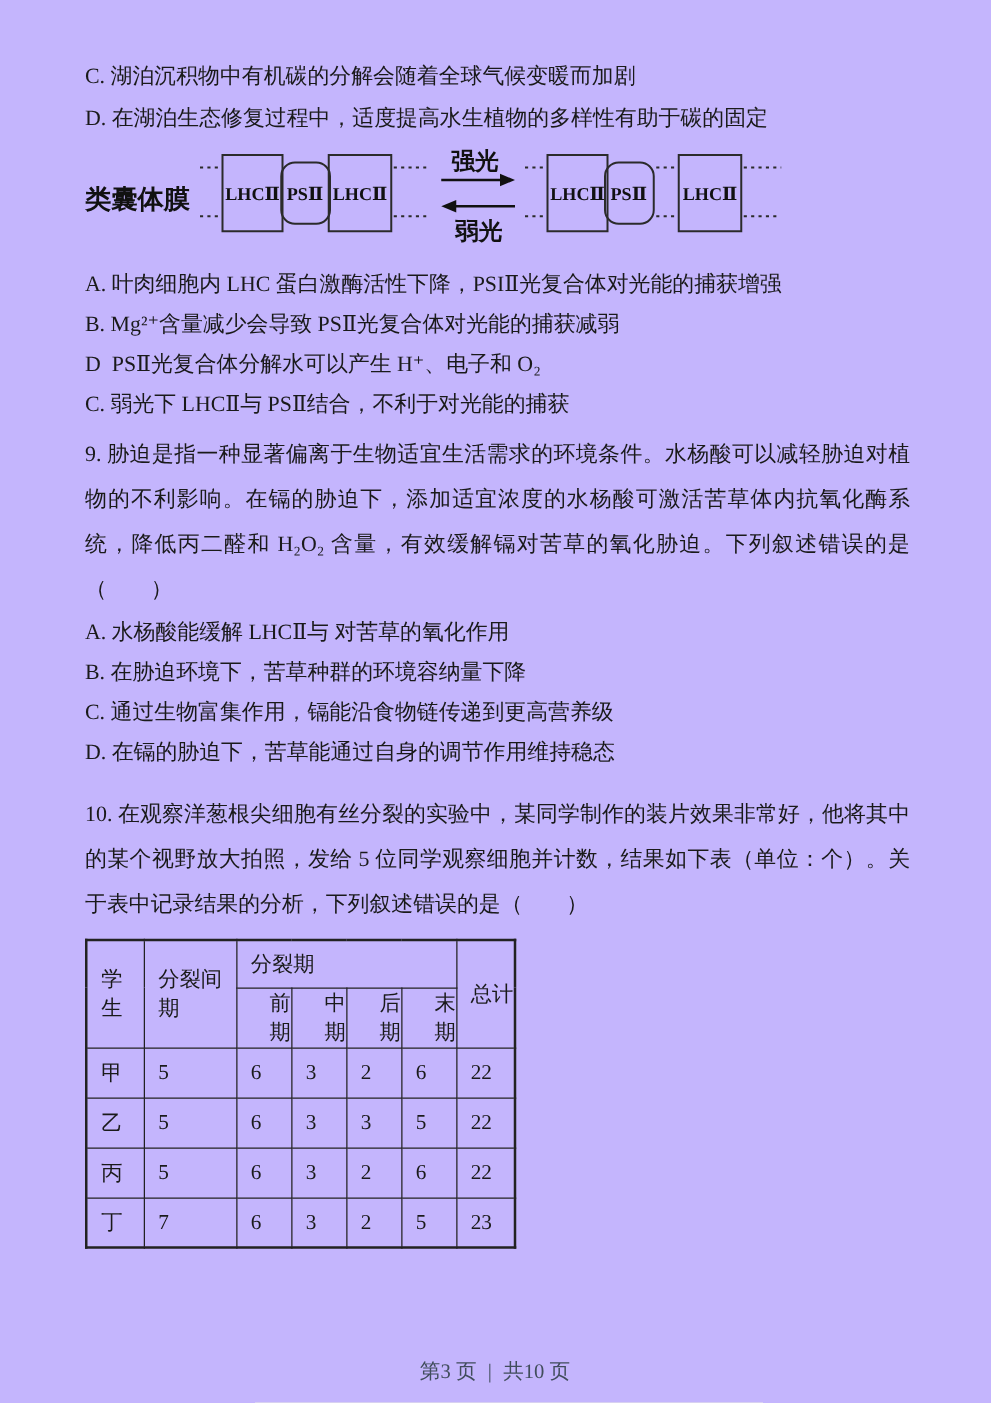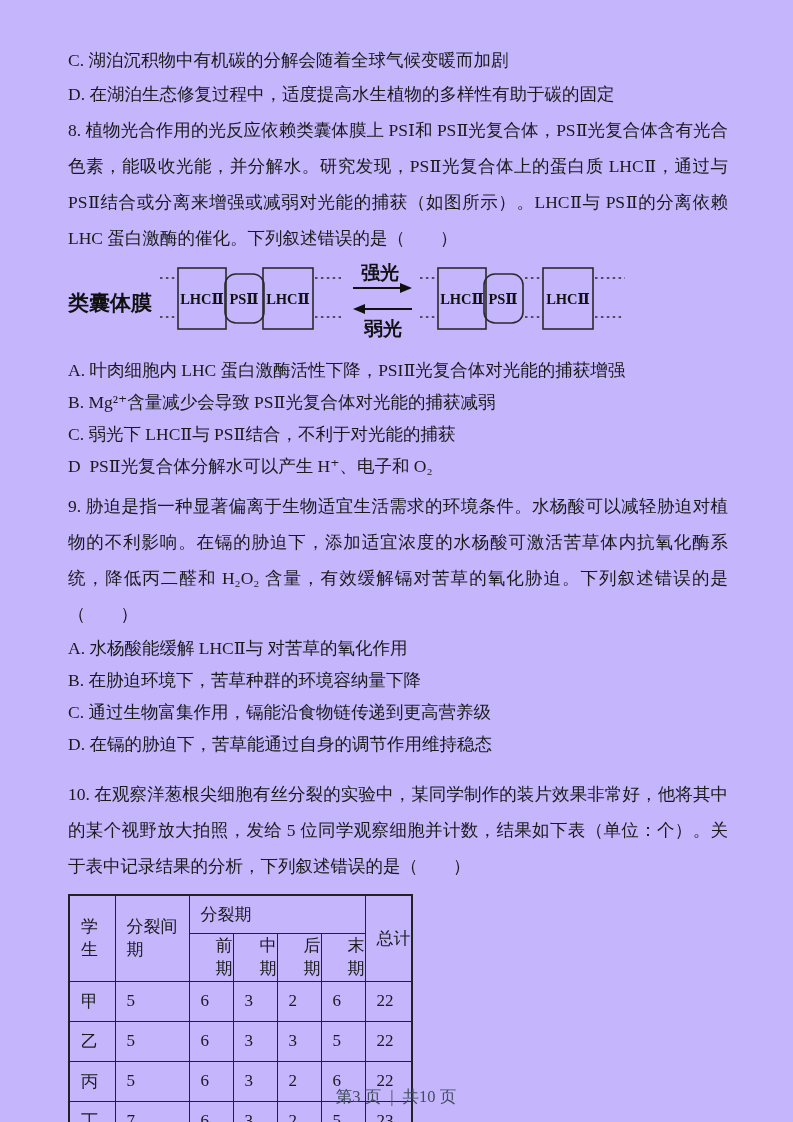--- a/index.html
+++ b/index.html
@@ -64,21 +64,20 @@
 </style>
 </head>
 <body>
 
 <div class="page">
   <div class="content">
 
     <p class="line option">C. 湖泊沉积物中有机碳的分解会随着全球气候变暖而加剧</p>
     <p class="line option" style="line-height:36px">D. 在湖泊生态修复过程中，适度提高水生植物的多样性有助于碳的固定</p>
 
-    <p class="line">8. 植物光合作用的光反应依赖类囊体膜上 PSⅠ和 PSⅡ光复合体，PSⅡ光复合体含有光合色素，能吸收光能，并分解水。研究发现，PSⅡ光复合体上的蛋白质 LHCⅡ，通过与 PSⅡ结合或分离来增强或减弱对光能的捕获（如图所示）。LHCⅡ与 PSⅡ的分离依赖 LHC 蛋白激酶的催化。下列叙述错误的是（　　）</p>
 
     <div class="diagram-wrap">
       <svg width="660" height="80" viewBox="0 0 660 80">
 
         <text x="0" y="48" font-size="21" font-weight="bold">类囊体膜</text>
 
         <line class="dots" x1="92" y1="16" x2="110" y2="16"></line>
         <line class="dots" x1="92" y1="55" x2="110" y2="55"></line>
         <rect class="box" x="110" y="6" width="48" height="61"></rect>
         <text x="134" y="42" text-anchor="middle" font-size="14.5" font-weight="bold">LHCⅡ</text>
@@ -106,22 +105,22 @@
         <line class="dots" x1="457" y1="55" x2="475" y2="55"></line>
         <rect class="box" x="475" y="6" width="50" height="61"></rect>
         <text x="500" y="42" text-anchor="middle" font-size="14.5" font-weight="bold">LHCⅡ</text>
         <line class="dots" x1="527" y1="16" x2="557" y2="16"></line>
         <line class="dots" x1="527" y1="55" x2="555" y2="55"></line>
       </svg>
     </div>
 
     <p class="line option">A. 叶肉细胞内 LHC 蛋白激酶活性下降，PSIⅡ光复合体对光能的捕获增强</p>
     <p class="line option">B. Mg²⁺含量减少会导致 PSⅡ光复合体对光能的捕获减弱</p>
+    <p class="line option">D  PSⅡ光复合体分解水可以产生 H⁺、电子和 O₂</p>
     <p class="line option">C. 弱光下 LHCⅡ与 PSⅡ结合，不利于对光能的捕获</p>
-    <p class="line option">D  PSⅡ光复合体分解水可以产生 H⁺、电子和 O₂</p>
 
     <p class="line" style="margin-top:6px">9. 胁迫是指一种显著偏离于生物适宜生活需求的环境条件。水杨酸可以减轻胁迫对植物的不利影响。在镉的胁迫下，添加适宜浓度的水杨酸可激活苦草体内抗氧化酶系统，降低丙二醛和 H₂O₂ 含量，有效缓解镉对苦草的氧化胁迫。下列叙述错误的是（　　）</p>
     <p class="line option">A. 水杨酸能缓解 LHCⅡ与 对苦草的氧化作用</p>
     <p class="line option">B. 在胁迫环境下，苦草种群的环境容纳量下降</p>
     <p class="line option">C. 通过生物富集作用，镉能沿食物链传递到更高营养级</p>
     <p class="line option">D. 在镉的胁迫下，苦草能通过自身的调节作用维持稳态</p>
 
     <p class="line" style="margin-top:16px">10. 在观察洋葱根尖细胞有丝分裂的实验中，某同学制作的装片效果非常好，他将其中的某个视野放大拍照，发给 5 位同学观察细胞并计数，结果如下表（单位：个）。关于表中记录结果的分析，下列叙述错误的是（　　）</p>
 
     <table class="count-table">

